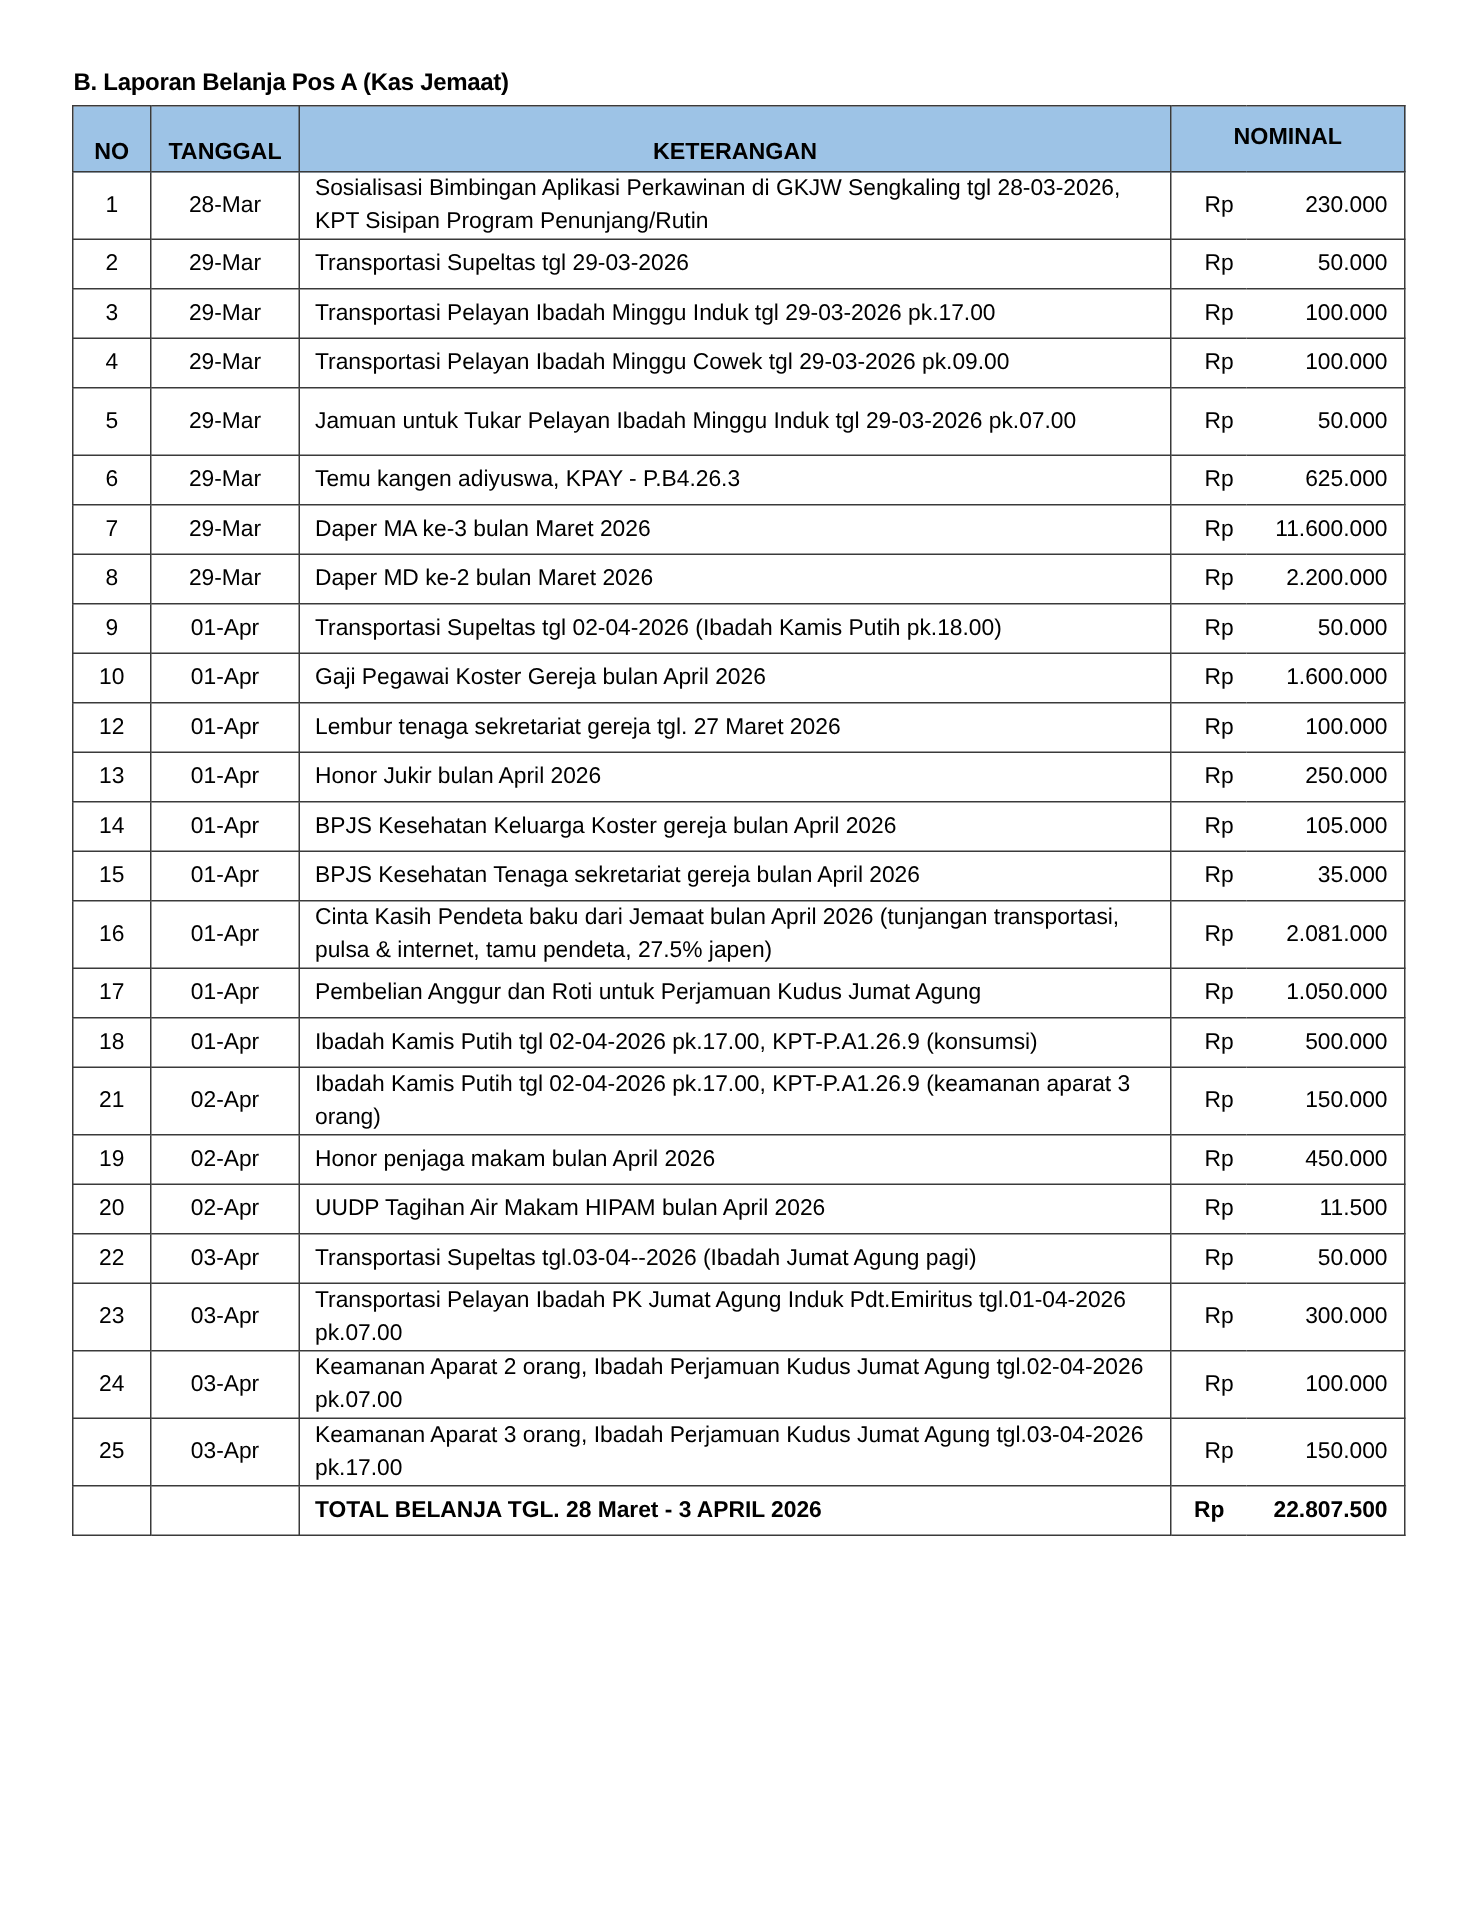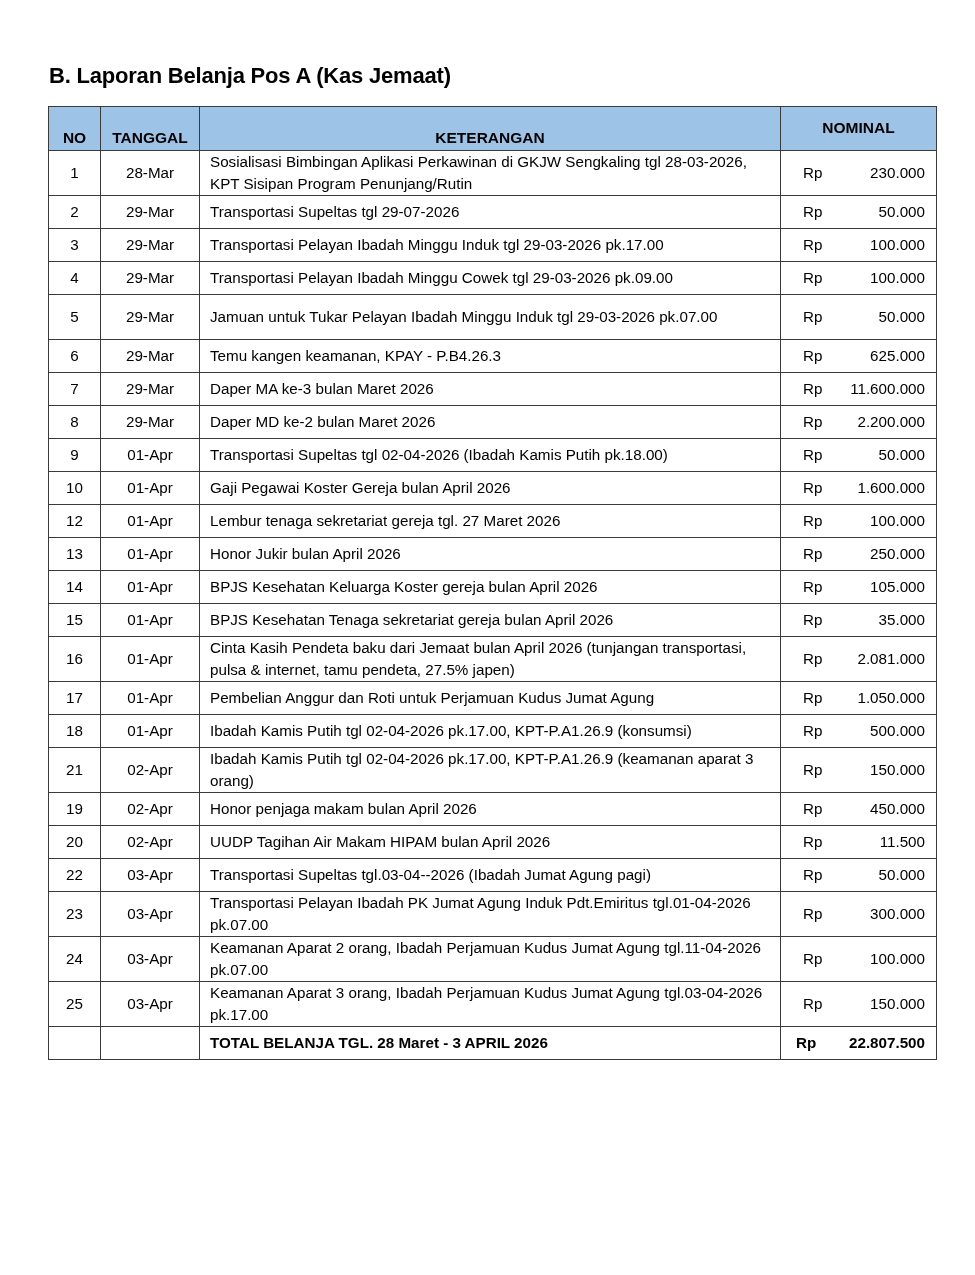--- a/index.html
+++ b/index.html
@@ -2,29 +2,28 @@
 <html><head>
   <meta charset="utf-8">
   <style>
     html, body { margin: 0; padding: 0; background: #ffffff; }
     body {
       width: 975px; height: 1275px; position: relative; overflow: hidden;
       font-family: "Liberation Sans", "DejaVu Sans", sans-serif;
       color: #000;
     }
     .title {
-      position: absolute; left: 49px; top: 63px;
-      font-size: 22px; font-weight: bold; letter-spacing: -0.2px;
+      position: absolute; left: 49px; top: 47px;
+      font-size: 16px; font-weight: bold; letter-spacing: -0.2px;
     }
     table {
       position: absolute; left: 48px; top: 70px;
       border-collapse: collapse; table-layout: fixed;
       width: 888px;
       font-size: 15.2px;
-      margin-top: 36px;
     }
     col.c-no { width: 52px; }
     col.c-tgl { width: 99px; }
     col.c-ket { width: 581px; }
     col.c-rp { width: 50px; }
     col.c-amt { width: 106px; }
     th, td {
       border: 1.4px solid #3a3a3a;
       padding: 0;
       line-height: 22px;
@@ -75,21 +74,21 @@
       <tr>
         <td class="no tall">1</td>
         <td class="tgl tall">28-Mar</td>
         <td class="ket tall">Sosialisasi Bimbingan Aplikasi Perkawinan di GKJW Sengkaling tgl 28-03-2026, KPT Sisipan Program Penunjang/Rutin</td>
         <td class="rp tall">Rp</td>
         <td class="amt tall">230.000</td>
       </tr>
       <tr>
         <td class="no">2</td>
         <td class="tgl">29-Mar</td>
-        <td class="ket">Transportasi Supeltas tgl 29-07-2026</td>
+        <td class="ket">Transportasi Supeltas tgl 29-03-2026</td>
         <td class="rp">Rp</td>
         <td class="amt">50.000</td>
       </tr>
       <tr>
         <td class="no">3</td>
         <td class="tgl">29-Mar</td>
         <td class="ket">Transportasi Pelayan Ibadah Minggu Induk tgl 29-03-2026 pk.17.00</td>
         <td class="rp">Rp</td>
         <td class="amt">100.000</td>
       </tr>
@@ -103,21 +102,21 @@
       <tr>
         <td class="no tall">5</td>
         <td class="tgl tall">29-Mar</td>
         <td class="ket tall">Jamuan untuk Tukar Pelayan Ibadah Minggu Induk tgl 29-03-2026 pk.07.00</td>
         <td class="rp tall">Rp</td>
         <td class="amt tall">50.000</td>
       </tr>
       <tr>
         <td class="no">6</td>
         <td class="tgl">29-Mar</td>
-        <td class="ket">Temu kangen keamanan, KPAY - P.B4.26.3</td>
+        <td class="ket">Temu kangen adiyuswa, KPAY - P.B4.26.3</td>
         <td class="rp">Rp</td>
         <td class="amt">625.000</td>
       </tr>
       <tr>
         <td class="no">7</td>
         <td class="tgl">29-Mar</td>
         <td class="ket">Daper MA ke-3 bulan Maret 2026</td>
         <td class="rp">Rp</td>
         <td class="amt">11.600.000</td>
       </tr>
@@ -222,21 +221,21 @@
       <tr>
         <td class="no tall">23</td>
         <td class="tgl tall">03-Apr</td>
         <td class="ket tall">Transportasi Pelayan Ibadah PK Jumat Agung Induk Pdt.Emiritus tgl.01-04-2026 pk.07.00</td>
         <td class="rp tall">Rp</td>
         <td class="amt tall">300.000</td>
       </tr>
       <tr>
         <td class="no tall">24</td>
         <td class="tgl tall">03-Apr</td>
-        <td class="ket tall">Keamanan Aparat 2 orang, Ibadah Perjamuan Kudus Jumat Agung tgl.11-04-2026 pk.07.00</td>
+        <td class="ket tall">Keamanan Aparat 2 orang, Ibadah Perjamuan Kudus Jumat Agung tgl.02-04-2026 pk.07.00</td>
         <td class="rp tall">Rp</td>
         <td class="amt tall">100.000</td>
       </tr>
       <tr>
         <td class="no tall">25</td>
         <td class="tgl tall">03-Apr</td>
         <td class="ket tall">Keamanan Aparat 3 orang, Ibadah Perjamuan Kudus Jumat Agung tgl.03-04-2026 pk.17.00</td>
         <td class="rp tall">Rp</td>
         <td class="amt tall">150.000</td>
       </tr>

